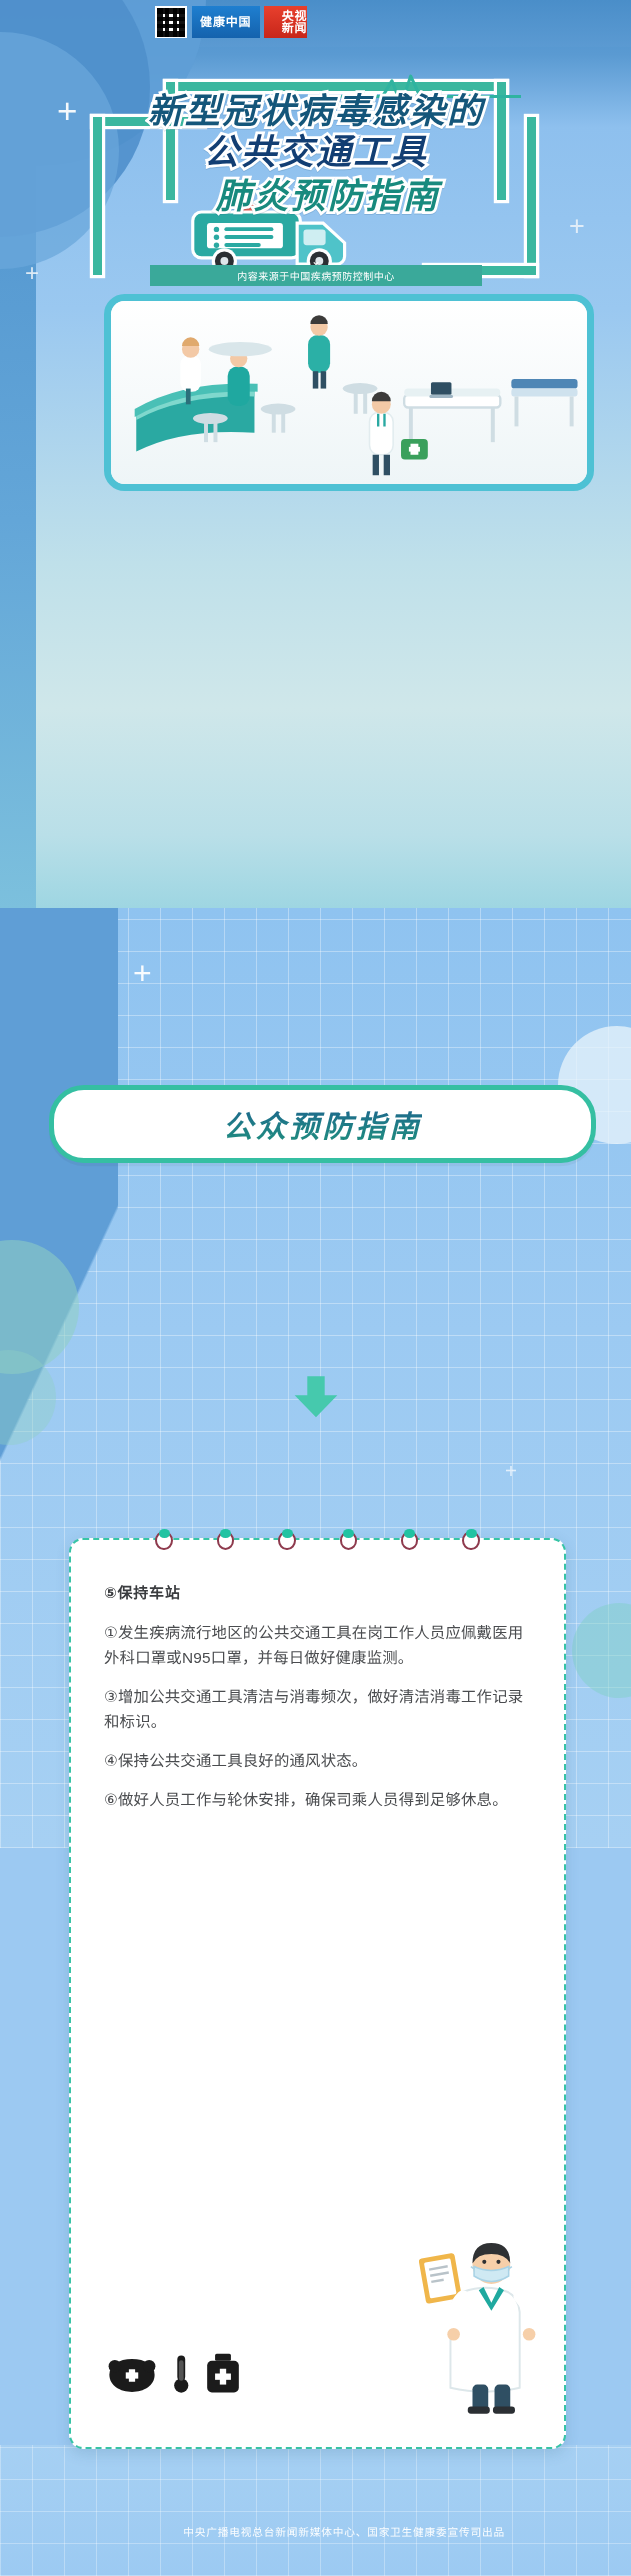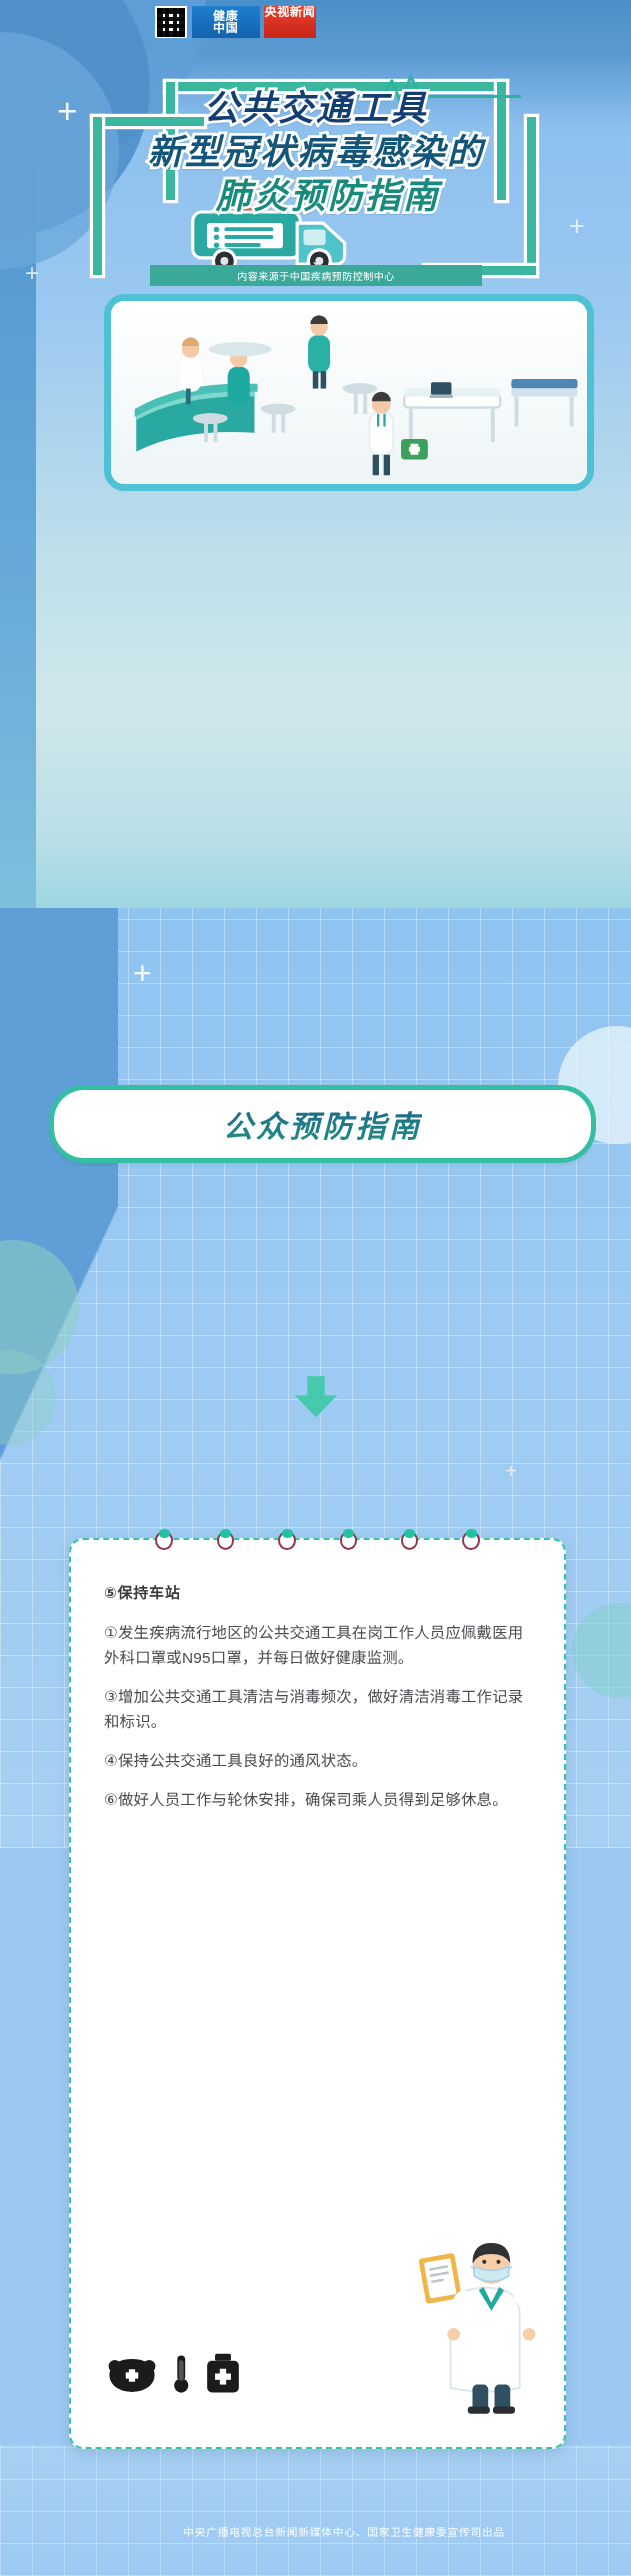--- a/index.html
+++ b/index.html
@@ -37,24 +37,24 @@
   .plus::before{content:"+";}
 
   
   .logobar{position:absolute;left:155px;top:6.3px;display:flex;align-items:center;gap:4.7px;height:32px;z-index:30;}
   .qr{width:32px;height:32px;background:#fff;padding:1.6px;box-sizing:border-box;}
   .qr-grid{width:100%;height:100%;background:
       linear-gradient(90deg,#111 0 22%,transparent 22% 30%,#111 30% 42%,transparent 42% 58%,#111 58% 70%,transparent 70% 78%,#111 78% 100%),
       linear-gradient(0deg,#111 0 20%,transparent 20% 32%,#111 32% 44%,transparent 44% 56%,#111 56% 68%,transparent 68% 80%,#111 80% 100%);
       background-blend-mode:multiply;}
   .logo-jkzg{height:32px;min-width:68px;background:linear-gradient(180deg,#1f7fd0,#1462ad);
-    color:#fff;display:flex;flex-direction:column;align-items:center;justify-content:center;
+    color:#fff;display:flex;flex-direction:row;align-items:center;justify-content:center;
     font-size:12px;font-weight:700;letter-spacing:0.8px;line-height:1.02;}
   .logo-ysxw{height:32px;min-width:43px;background:linear-gradient(180deg,#e8402d,#c8261a);
-    color:#fff;display:flex;flex-direction:row;align-items:flex-start;justify-content:center;
+    color:#fff;display:flex;flex-direction:column;align-items:flex-end;justify-content:center;
     font-size:12px;font-weight:700;letter-spacing:0.8px;line-height:1.02;}
 
   
   .frame{position:absolute;left:93px;top:82px;width:442px;height:196px;z-index:5;}
   .frame i{position:absolute;background:#3bb79f;box-shadow:0 0 0 3.2px #ffffff;}
   .f-top{left:73px;top:0;width:340px;height:8.7px;}
   .f-left{left:73px;top:0;width:8.7px;height:118px;}
   .f-right{left:404px;top:0;width:8.7px;height:118px;}
   .f-top2{left:0;top:35px;width:111px;height:8.7px;}
   .f-left2{left:0;top:35px;width:8.7px;height:158px;}
@@ -206,22 +206,22 @@
         <i class="f-left2"></i>
         <i class="f-right2"></i>
         <i class="f-bot"></i>
     </div>
 
     <svg class="ecg" width="205" height="36" viewBox="0 0 260 46">
       <polyline points="0,30 70,30 84,30 96,10 108,40 120,4 132,30 200,30 260,30" fill="none" stroke="#2fb3a0" stroke-width="4" stroke-linecap="round" stroke-linejoin="round"></polyline>
     </svg>
 
     <div class="title-wrap">
+      <div class="tline t2">新型冠状病毒感染的</div>
       <div class="tline t1">公共交通工具</div>
-      <div class="tline t2">新型冠状病毒感染的</div>
       <div class="tline t3">肺炎预防指南</div>
     </div>
 
     <svg class="amb" viewBox="0 0 240 110">
       <g>
         <rect x="18" y="26" width="132" height="54" rx="9" fill="#ffffff" stroke="#ffffff" stroke-width="8"></rect>
         <rect x="18" y="26" width="132" height="54" rx="9" fill="#2aa9a2"></rect>
         <path d="M150 40 h30 l26 24 v16 a8 8 0 0 1 -8 8 h-48 z" fill="#ffffff" stroke="#ffffff" stroke-width="8"></path>
         <path d="M150 40 h30 l26 24 v16 a8 8 0 0 1 -8 8 h-48 z" fill="#4fc3c9"></path>
         <rect x="156" y="46" width="28" height="20" rx="4" fill="#cfeef2"></rect>

